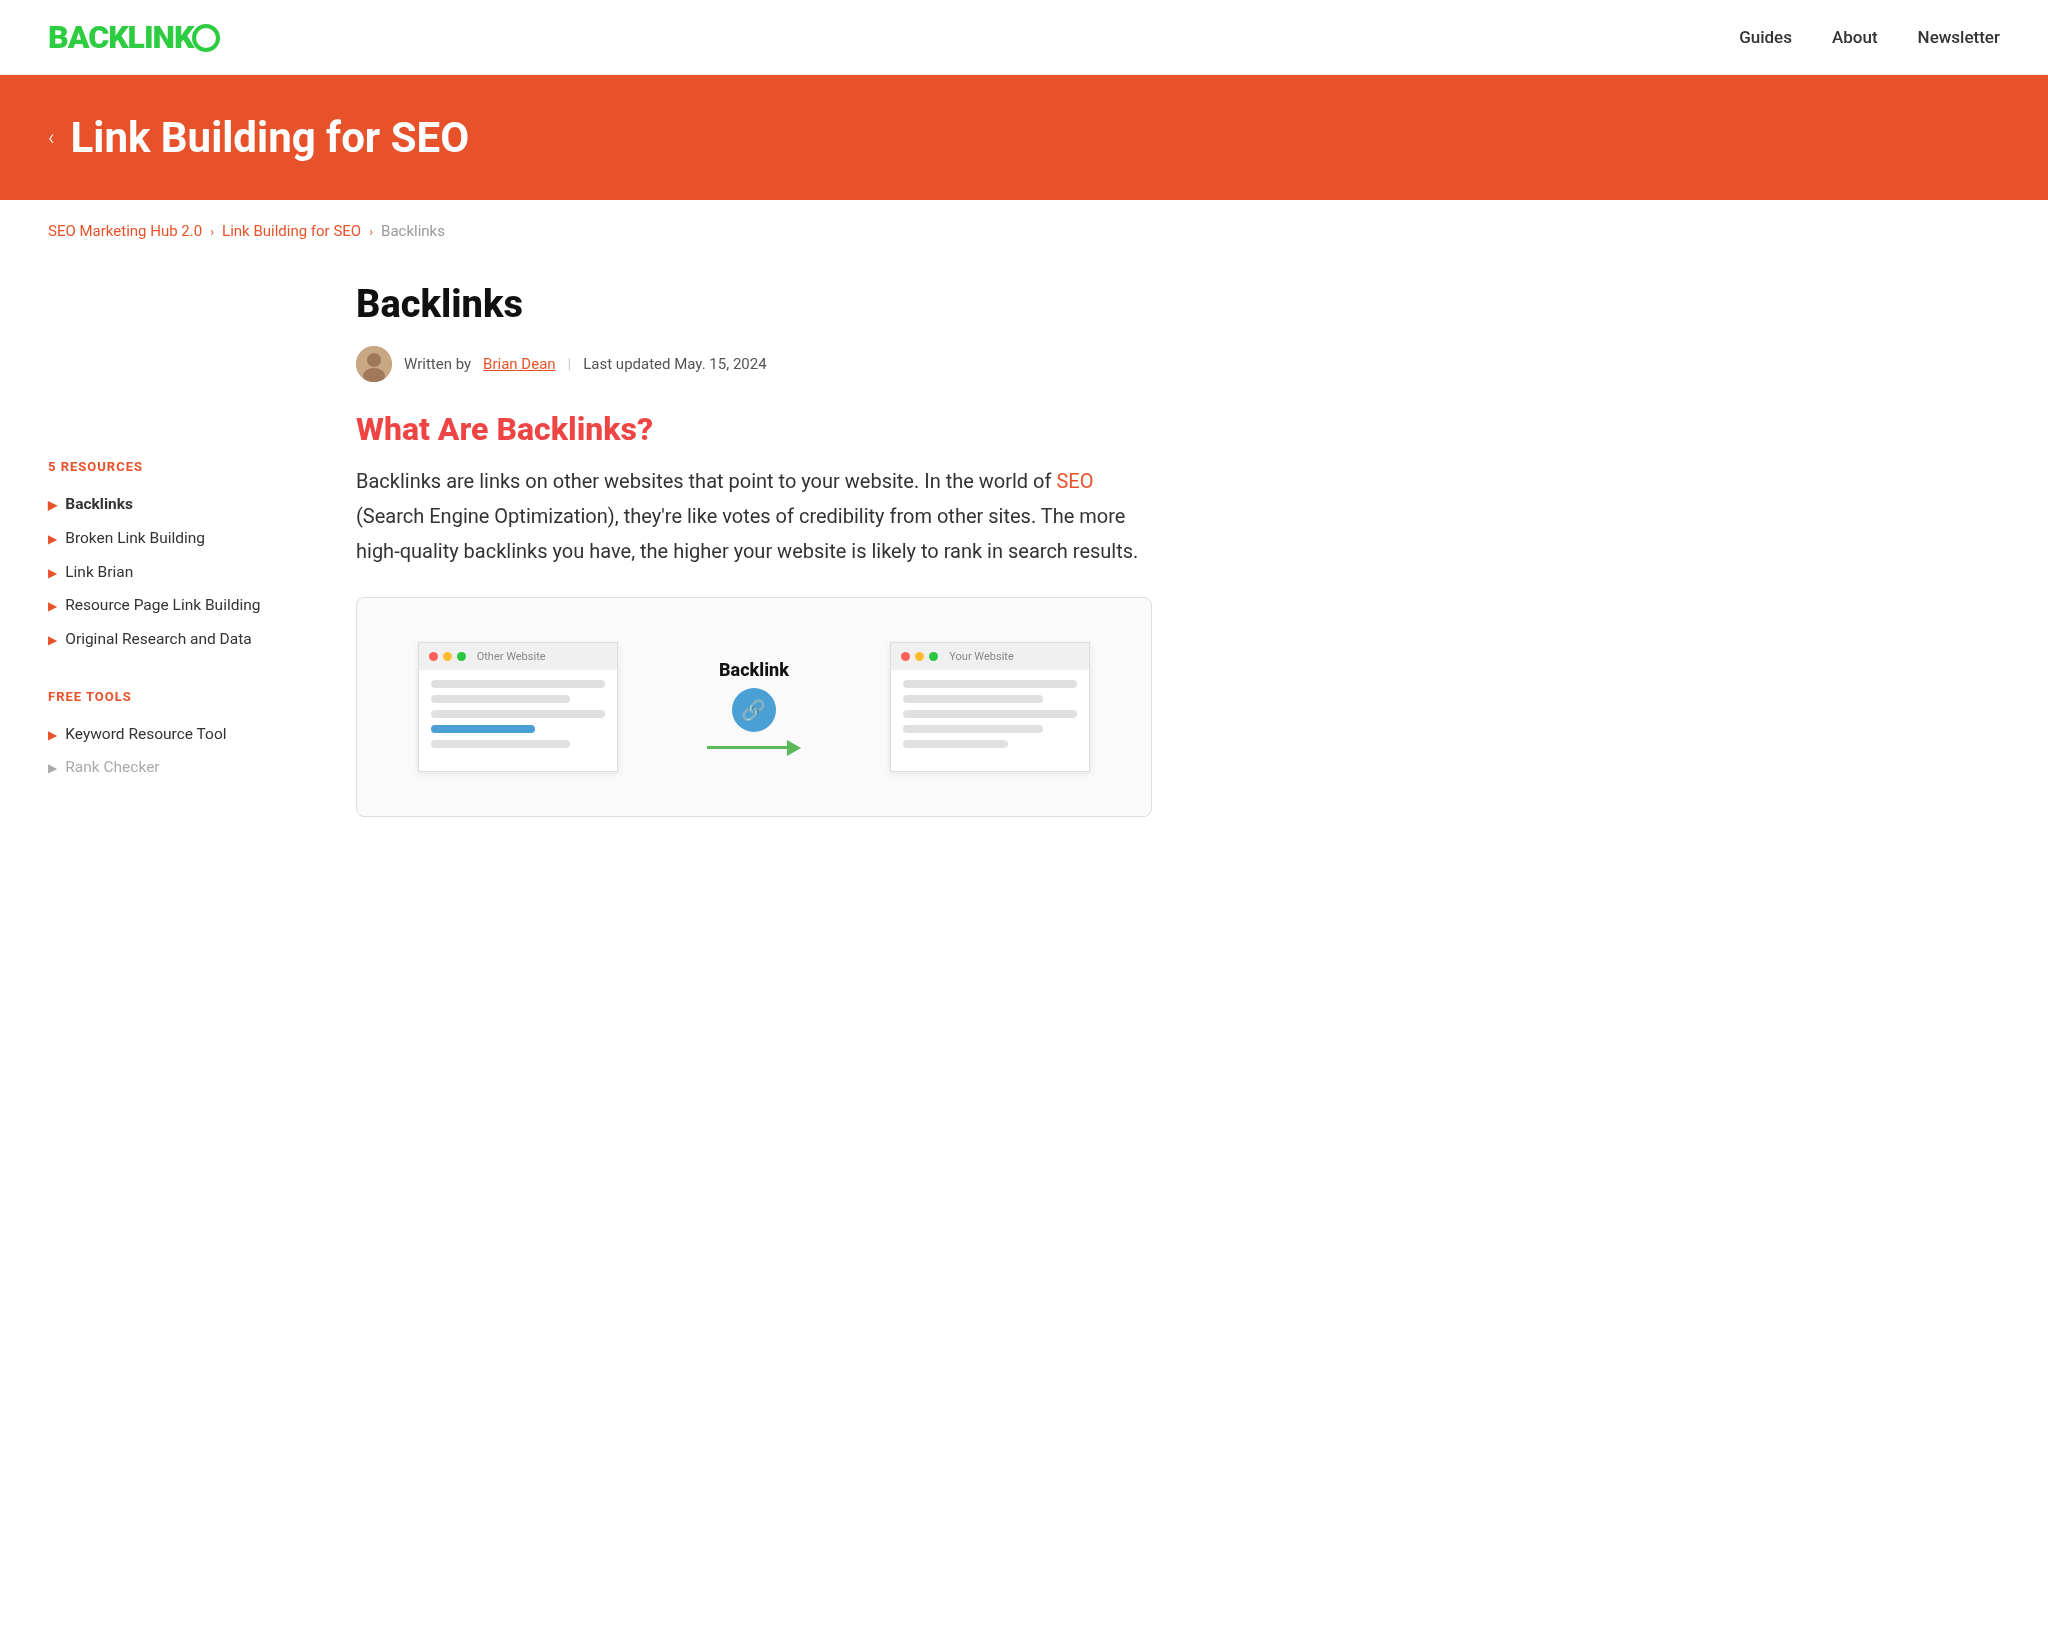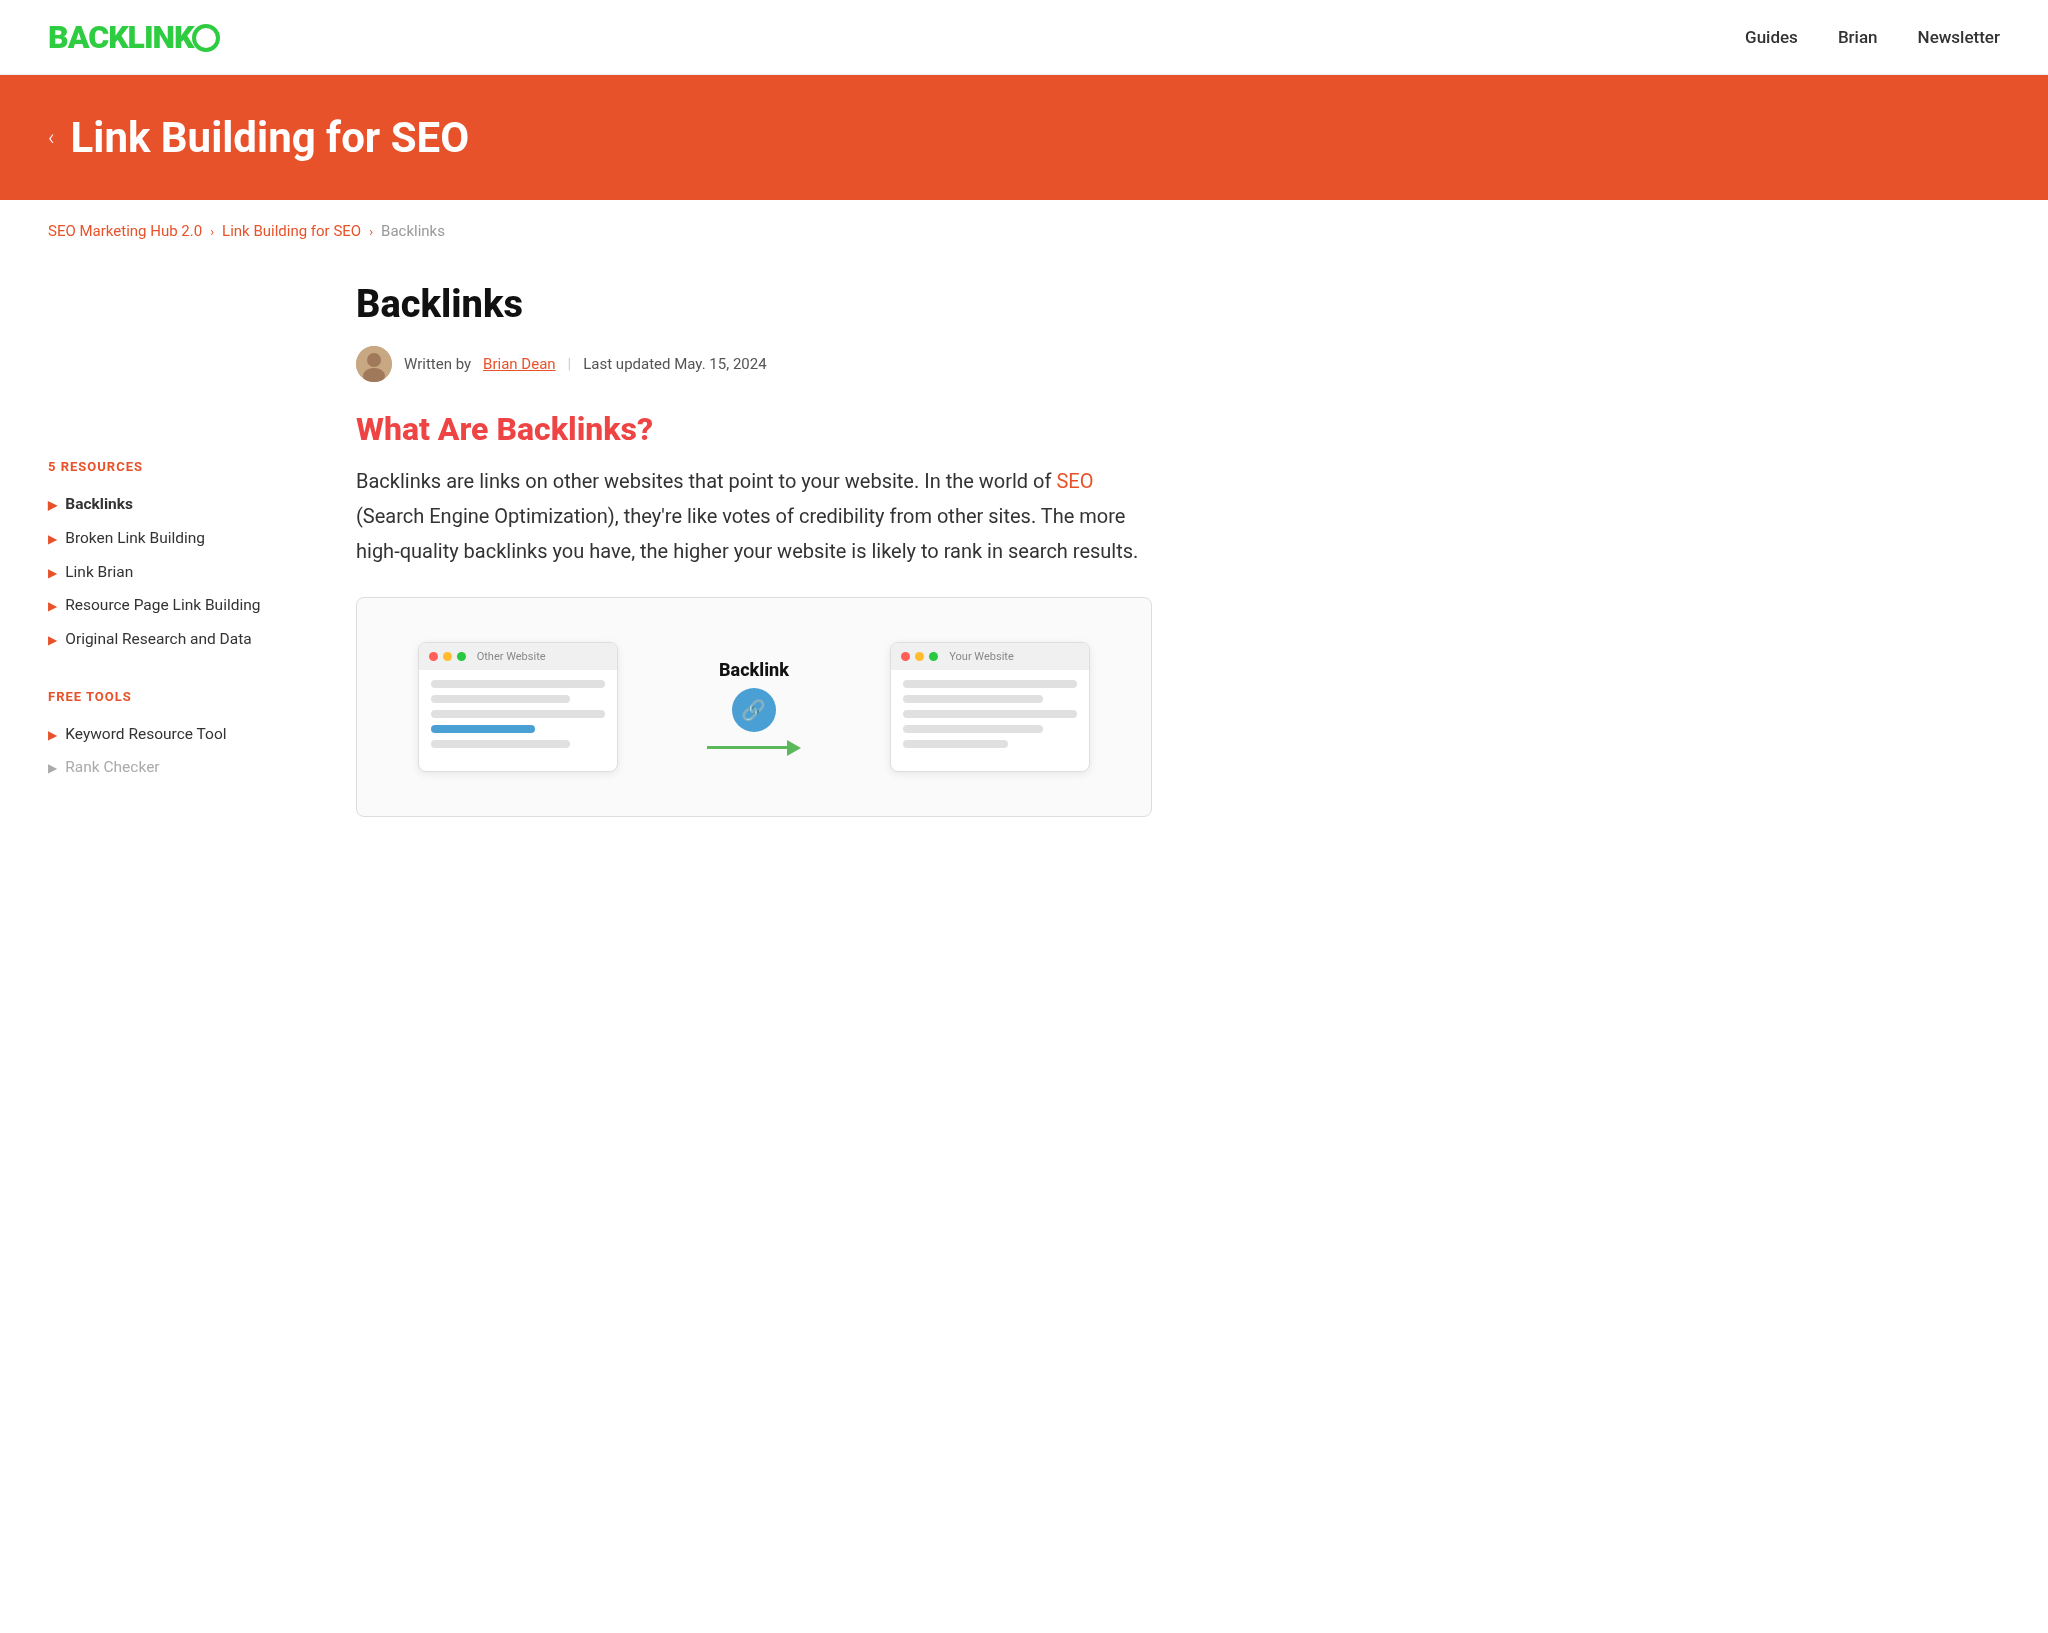--- a/index.html
+++ b/index.html
@@ -198,21 +198,21 @@
       padding: 32px 24px;
       display: flex;
       align-items: center;
       justify-content: space-around;
       gap: 16px;
       min-height: 220px;
     }
     .browser-window {
       background: #fff;
       border: 1px solid #ddd;
-      border-radius: 8px;
+      border-radius: 0;
       width: 200px;
       min-height: 130px;
       box-shadow: 0 2px 8px rgba(0,0,0,0.08);
       overflow: hidden;
     }
     .browser-bar {
       background: #f0f0f0;
       padding: 7px 10px;
       display: flex;
       align-items: center;
@@ -282,21 +282,21 @@
   </style>
 </head>
 <body>
 
 <header class="header">
   <div class="logo">
     <span>BACKLINK</span><span class="o-circle"></span>
   </div>
   <nav class="nav">
     <a href="#">Guides</a>
-    <a href="#">Brian</a>
+    <a href="#">About</a>
     <a href="#">Newsletter</a>
   </nav>
 </header>
 
 <div class="hero">
   <span class="hero-back">‹</span>
   <h1 class="hero-title">Link Building for SEO</h1>
 </div>
 
 <nav class="breadcrumb">

